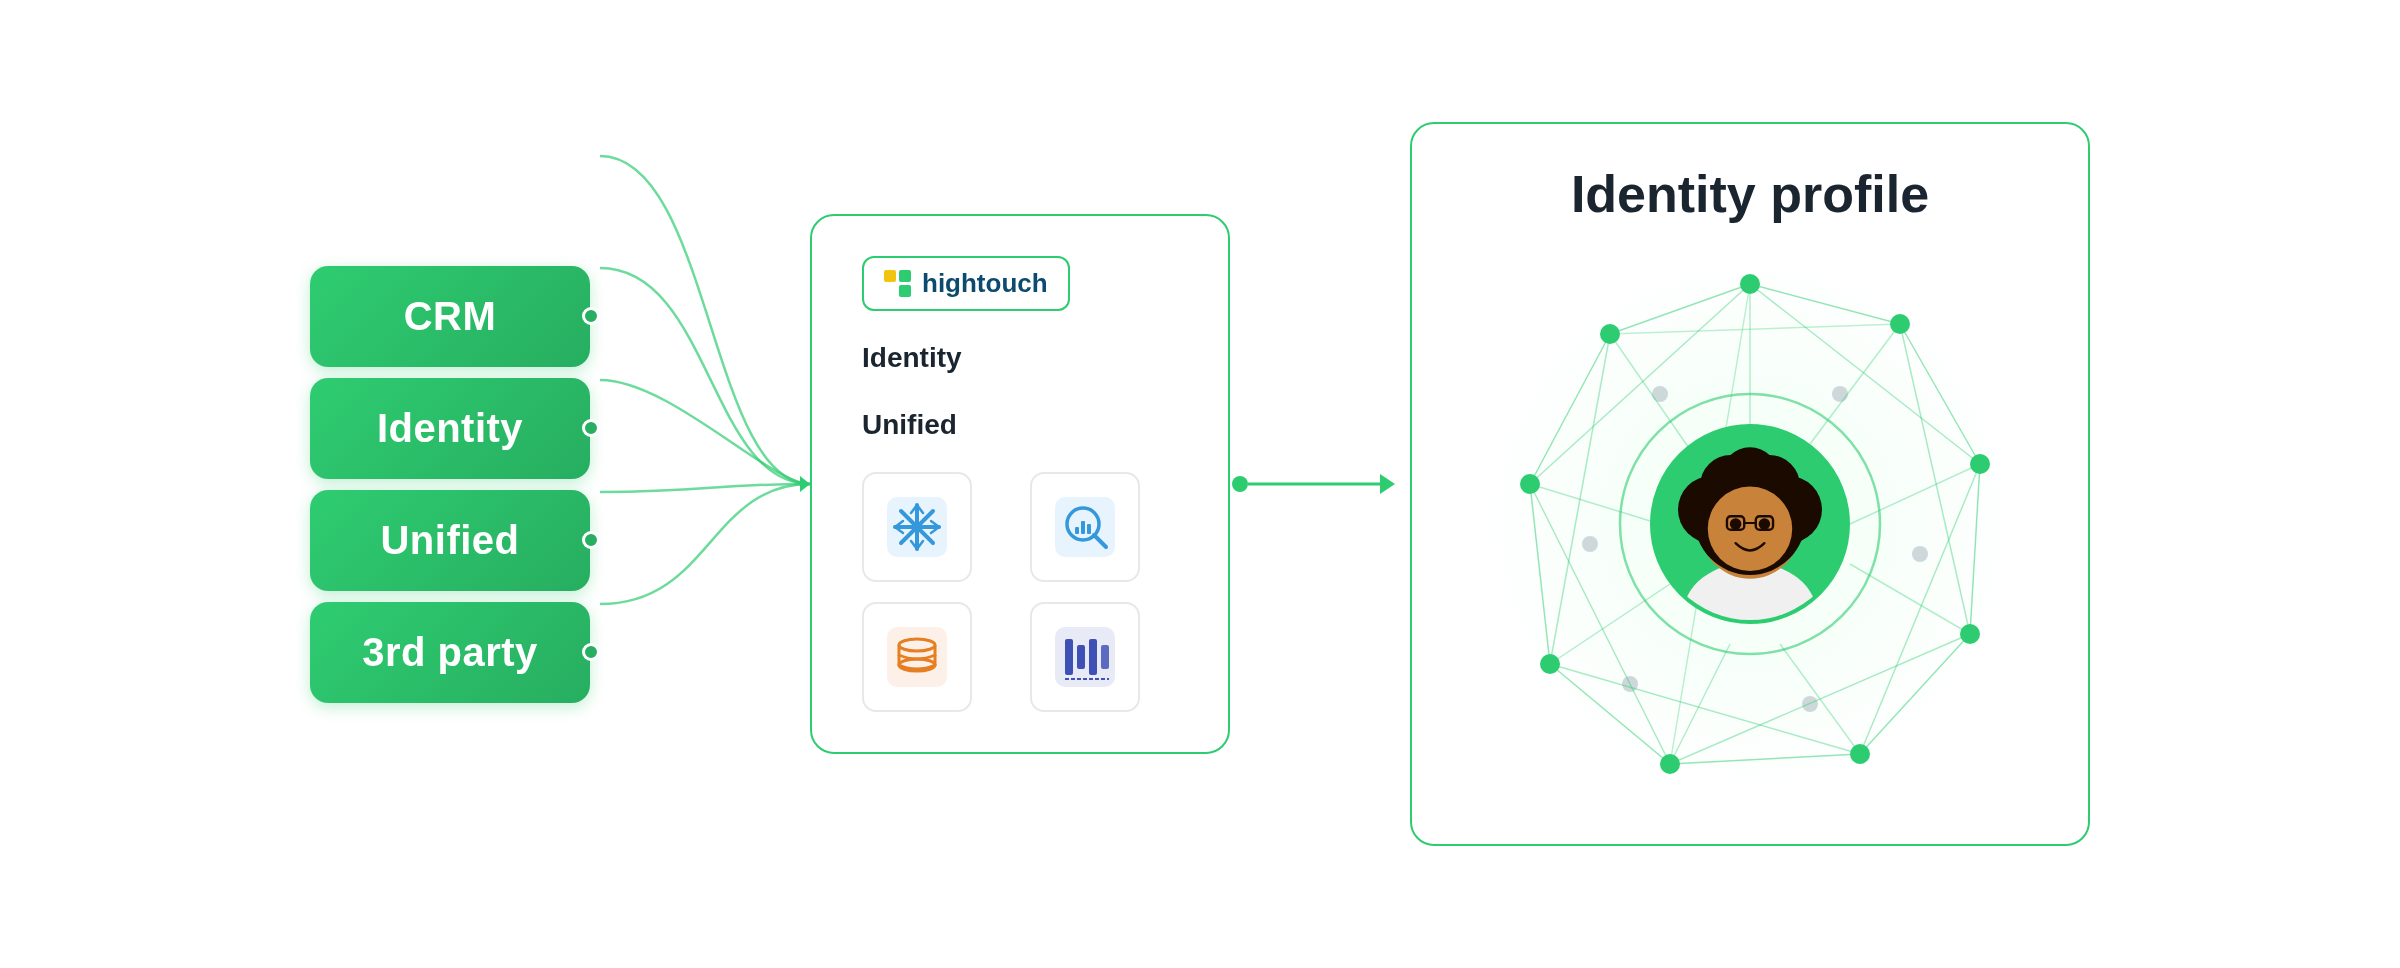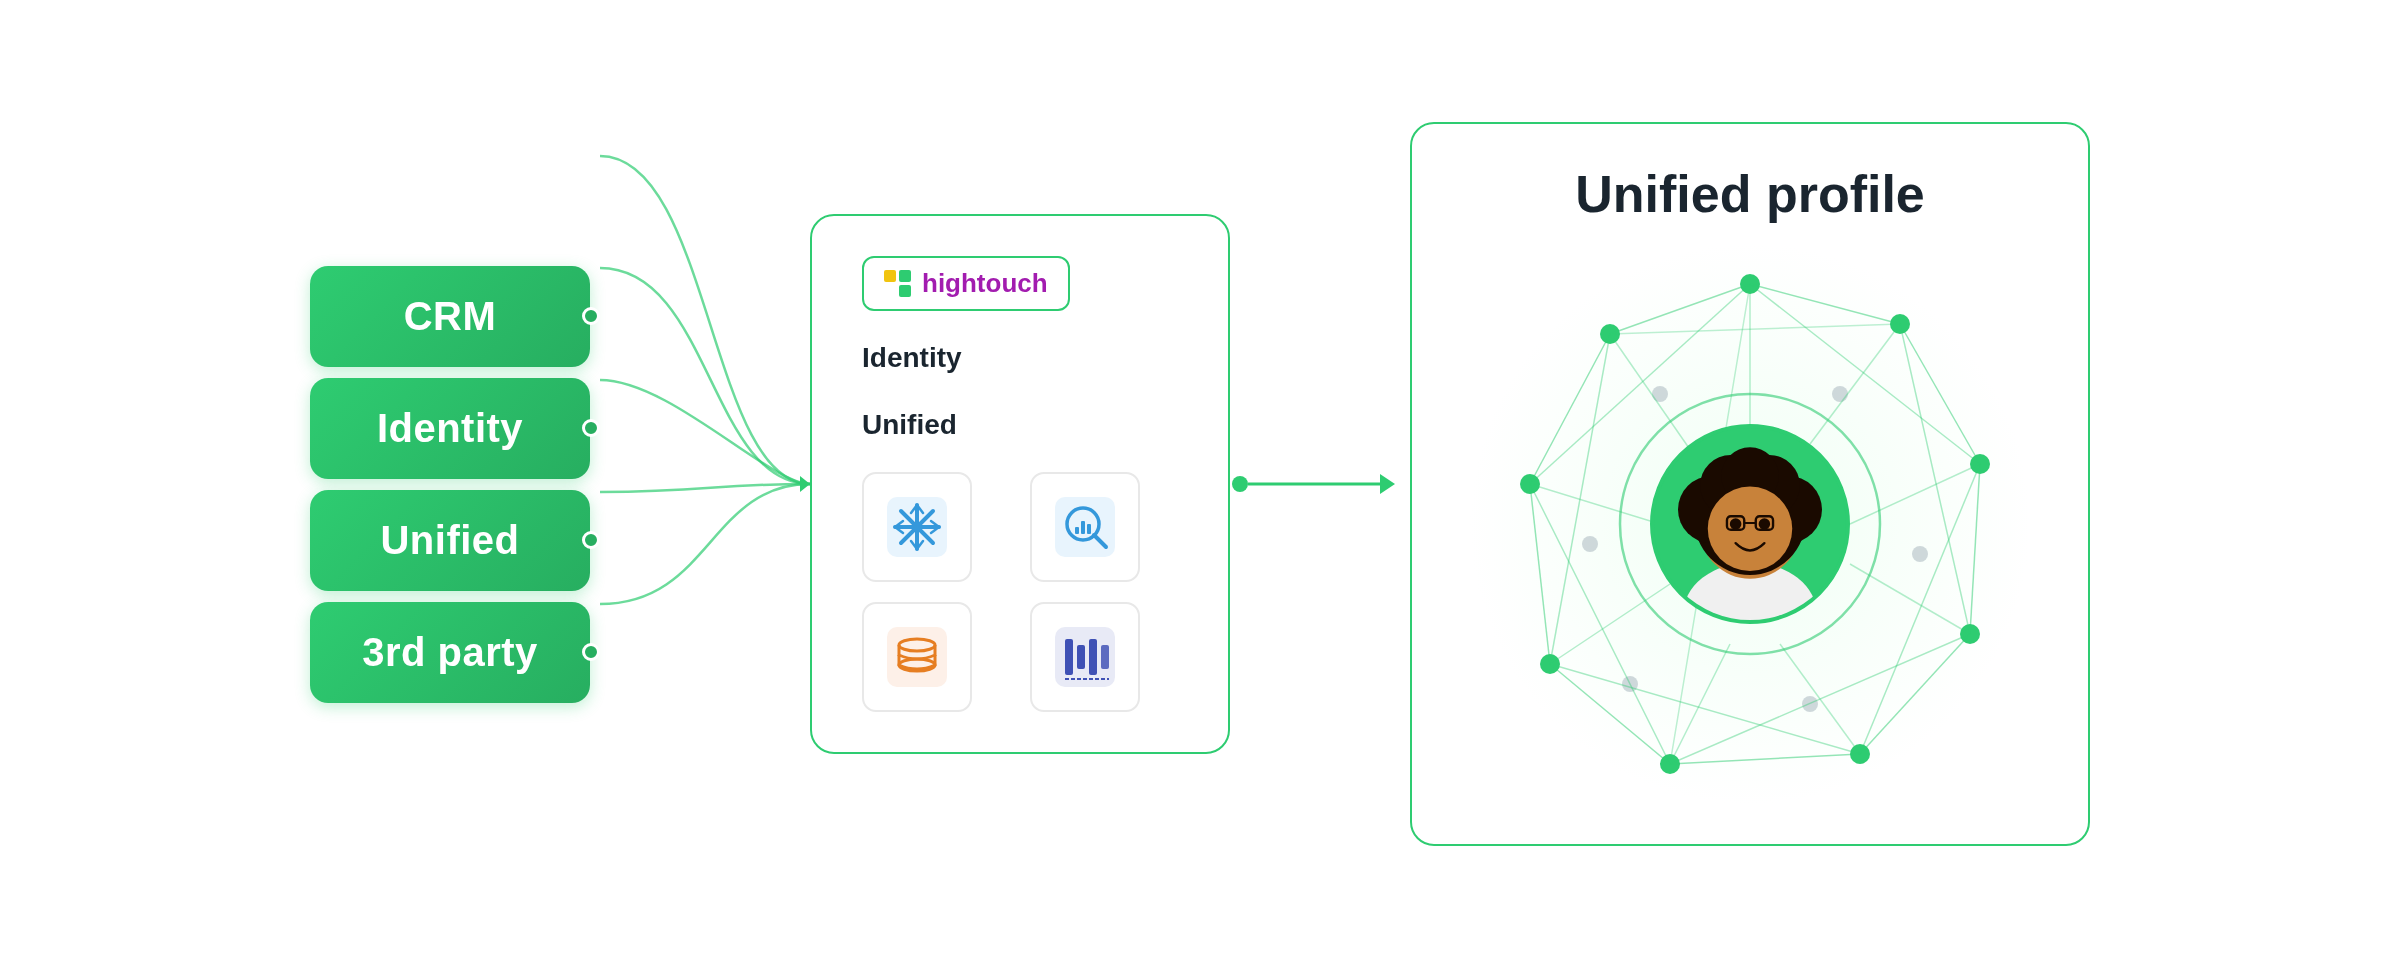--- a/index.html
+++ b/index.html
@@ -115,21 +115,21 @@
       border-radius: 2px;
     }
 
     .logo-sq-green { background: #2ecc71; }
     .logo-sq-yellow { background: #f1c40f; }
     .logo-sq-transparent { background: transparent; }
 
     .hightouch-logo-text {
       font-size: 26px;
       font-weight: 700;
-      color: #a21caf;
+      color: #0c4a6e;
     }
 
     .identity-title {
       font-size: 28px;
       font-weight: 700;
       color: #1a252f;
       line-height: 1.2;
     }
 
     .icons-grid {
@@ -319,21 +319,21 @@
   <div class="connector-right">
     <svg viewBox="0 0 180 820" preserveAspectRatio="none" xmlns="http://www.w3.org/2000/svg">
 
       <circle cx="10" cy="410" r="8" fill="#2ecc71"></circle>
       <line x1="18" y1="410" x2="158" y2="410" stroke="#2ecc71" stroke-width="3"></line>
       <polygon points="150,400 165,410 150,420" fill="#2ecc71"></polygon>
     </svg>
   </div>
 
   <div class="right-panel">
-    <div class="unified-title">Unified profile</div>
+    <div class="unified-title">Identity profile</div>
 
     <div class="network-graph">
       <svg viewBox="0 0 560 560" xmlns="http://www.w3.org/2000/svg">
 
         <defs>
           <radialGradient id="bgGrad" cx="50%" cy="50%" r="50%">
             <stop offset="0%" stop-color="#f0fff4"></stop>
             <stop offset="100%" stop-color="#ffffff"></stop>
           </radialGradient>
         </defs>

